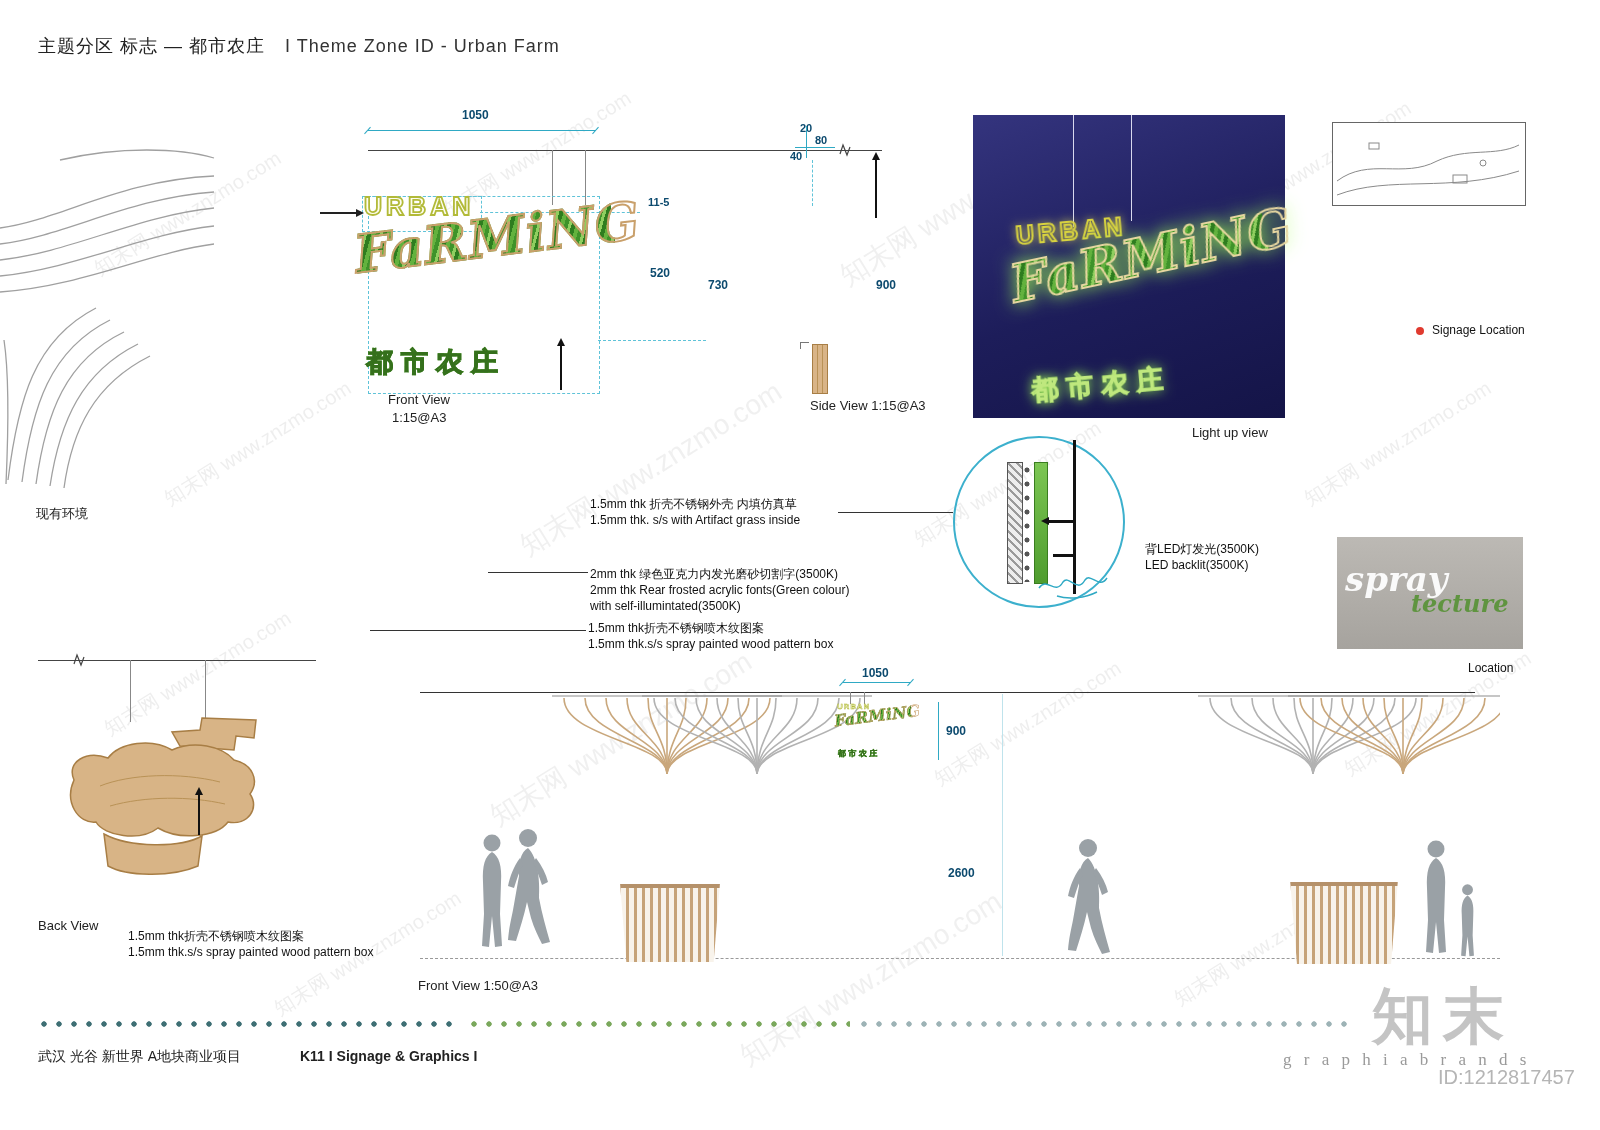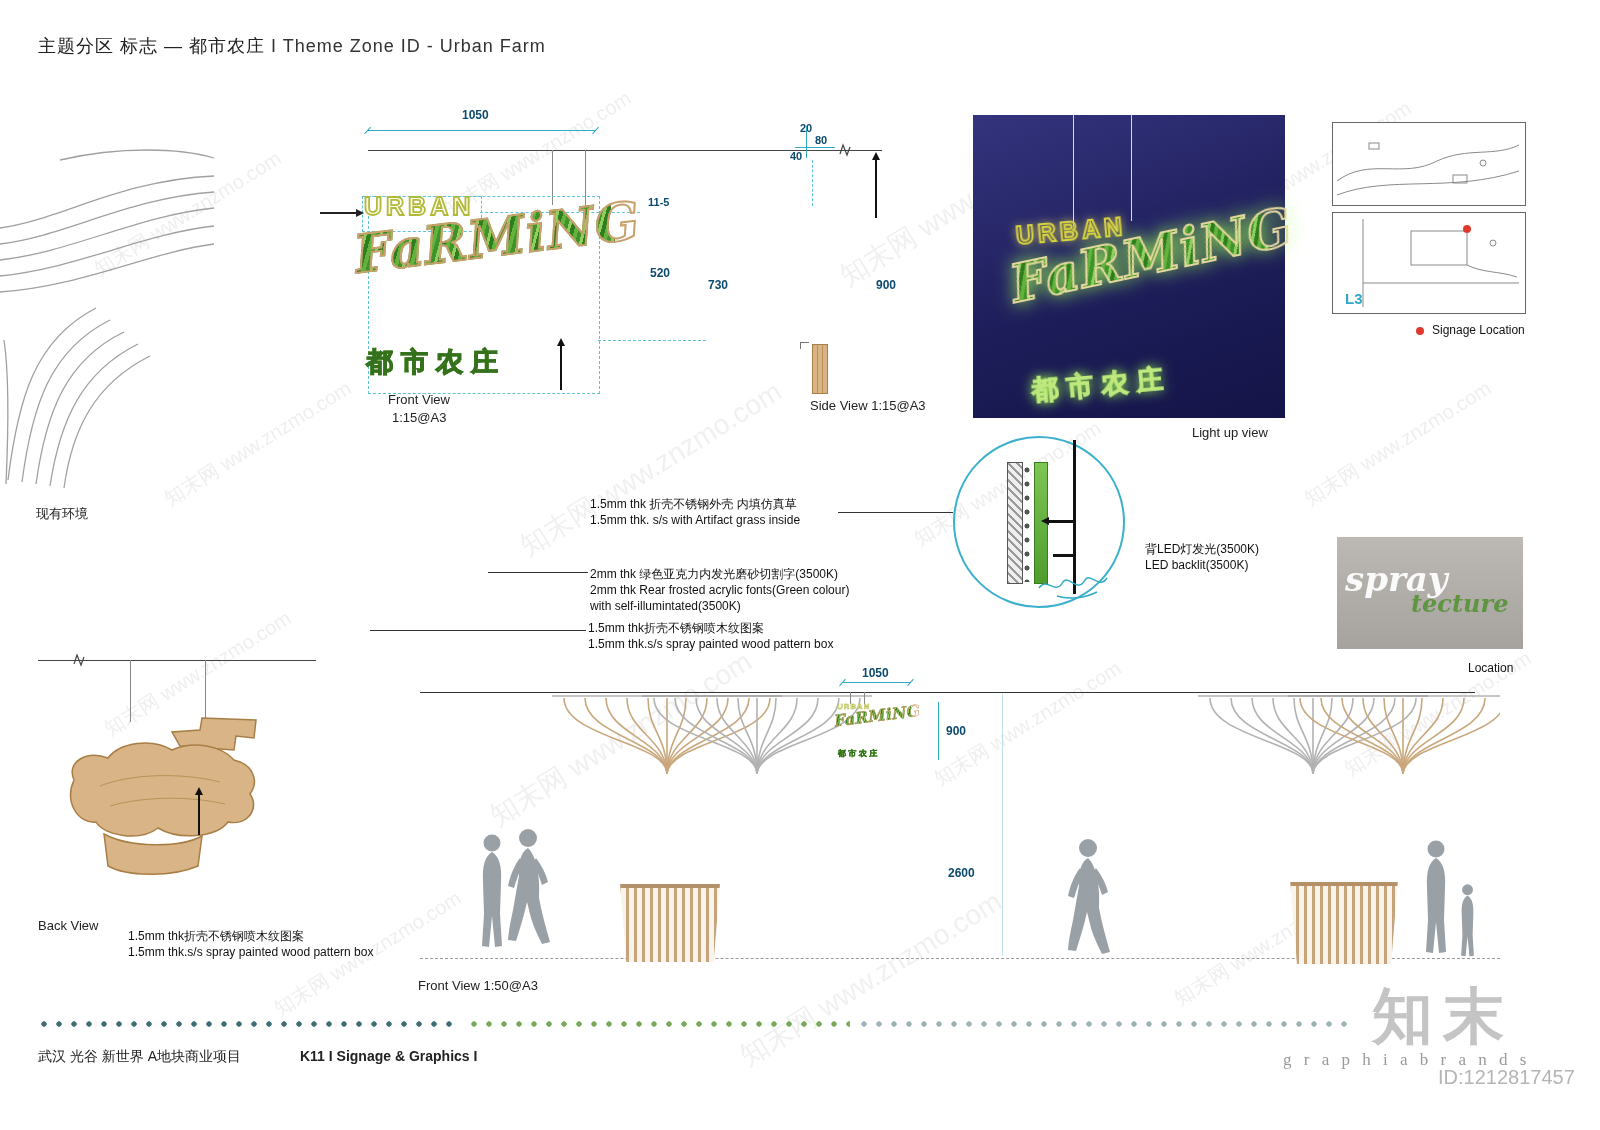--- a/index.html
+++ b/index.html
@@ -97,21 +97,21 @@
   <div class="wm" style="left:90px;top:660px">知末网 www.znzmo.com</div>
   <div class="wm big" style="left:470px;top:720px">知末网 www.znzmo.com</div>
   <div class="wm" style="left:920px;top:710px">知末网 www.znzmo.com</div>
   <div class="wm" style="left:1330px;top:700px">知末网 www.znzmo.com</div>
   <div class="wm" style="left:260px;top:940px">知末网 www.znzmo.com</div>
   <div class="wm big" style="left:720px;top:960px">知末网 www.znzmo.com</div>
   <div class="wm" style="left:1160px;top:930px">知末网 www.znzmo.com</div>
 
   <div class="abs z" style="left:38px;top:34px;font-size:18px;letter-spacing:1px">
     <span>主题分区 标志 — 都市农庄</span>
-    <span style="color:#333">I Theme Zone ID - Urban Farm</span>
+    <span style="margin-left:14px;color:#333">I Theme Zone ID - Urban Farm</span>
   </div>
 
   <svg class="abs z" style="left:0;top:140px" width="215" height="350" viewBox="0 0 215 350">
     <g stroke="#a0a0a0" stroke-width="1.3" fill="none">
       <path d="M60,20 C120,6 180,8 214,18"></path>
       <path d="M0,88 C60,80 120,40 214,36"></path>
       <path d="M0,104 C66,96 128,58 214,52"></path>
       <path d="M0,120 C72,112 136,76 214,68"></path>
       <path d="M0,136 C78,128 142,94 214,86"></path>
       <path d="M0,152 C84,146 150,112 214,104"></path>
@@ -194,33 +194,20 @@
     <svg width="192" height="82" viewBox="0 0 192 82">
       <g stroke="#8a8a8a" fill="none" stroke-width="1">
         <path d="M4,58 C36,34 70,56 104,38 C134,24 162,34 186,22"></path>
         <path d="M4,72 C56,52 118,70 186,48"></path>
         <circle cx="150" cy="40" r="3"></circle>
         <rect x="120" y="52" width="14" height="8"></rect>
         <rect x="36" y="20" width="10" height="6"></rect>
       </g>
     </svg>
   </div>
-  <div class="planbox z" style="left:1332px;top:212px;width:192px;height:100px">
-    <svg width="192" height="100" viewBox="0 0 192 100">
-      <g stroke="#8a8a8a" fill="none" stroke-width="1">
-        <line x1="30" y1="6" x2="30" y2="94"></line>
-        <line x1="30" y1="70" x2="186" y2="70"></line>
-        <rect x="78" y="18" width="56" height="34"></rect>
-        <path d="M134,52 C150,60 166,58 184,64"></path>
-        <circle cx="160" cy="30" r="3"></circle>
-      </g>
-    </svg>
-    <div class="reddot" style="left:130px;top:12px"></div>
-    <div style="position:absolute;left:12px;bottom:6px;color:#2fa9c4;font-size:15px;font-weight:bold">L3</div>
-  </div>
   <div class="reddot z" style="left:1416px;top:327px"></div>
   <div class="abs z note" style="left:1432px;top:322px">Signage Location</div>
 
   <div class="hline z" style="left:838px;top:512px;width:115px;background:#333"></div>
   <div class="abs z" style="left:953px;top:436px;width:168px;height:168px;border:2px solid #3cb0cd;border-radius:50%">
     <div class="hatchbar" style="left:52px;top:24px;width:14px;height:120px"></div>
     <div class="leddots" style="left:67px;top:26px;width:11px;height:118px"></div>
     <div class="greenbar" style="left:79px;top:24px;width:12px;height:120px"></div>
     <div style="position:absolute;left:118px;top:2px;width:3px;height:154px;background:#111"></div>
     <div style="position:absolute;left:94px;top:82px;width:26px;height:3px;background:#111"></div>

